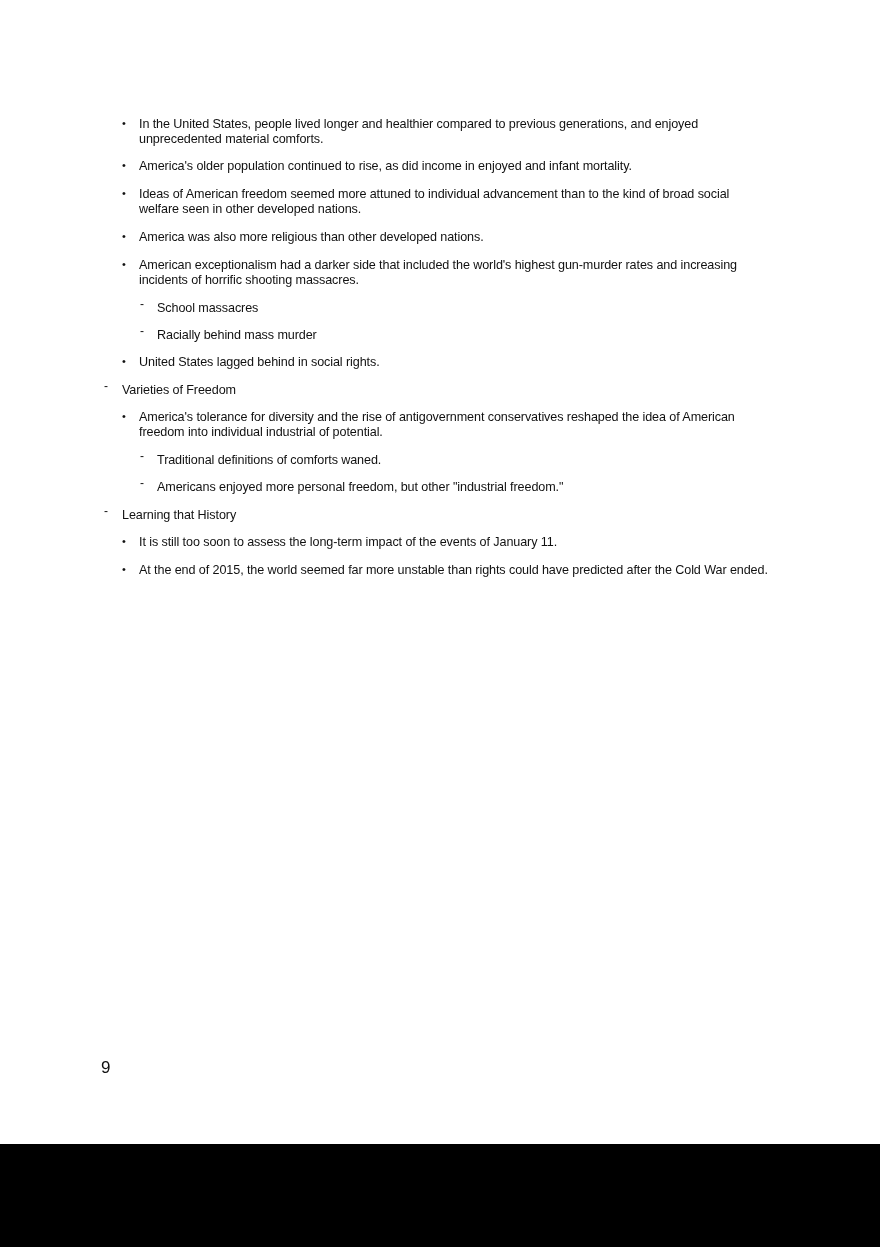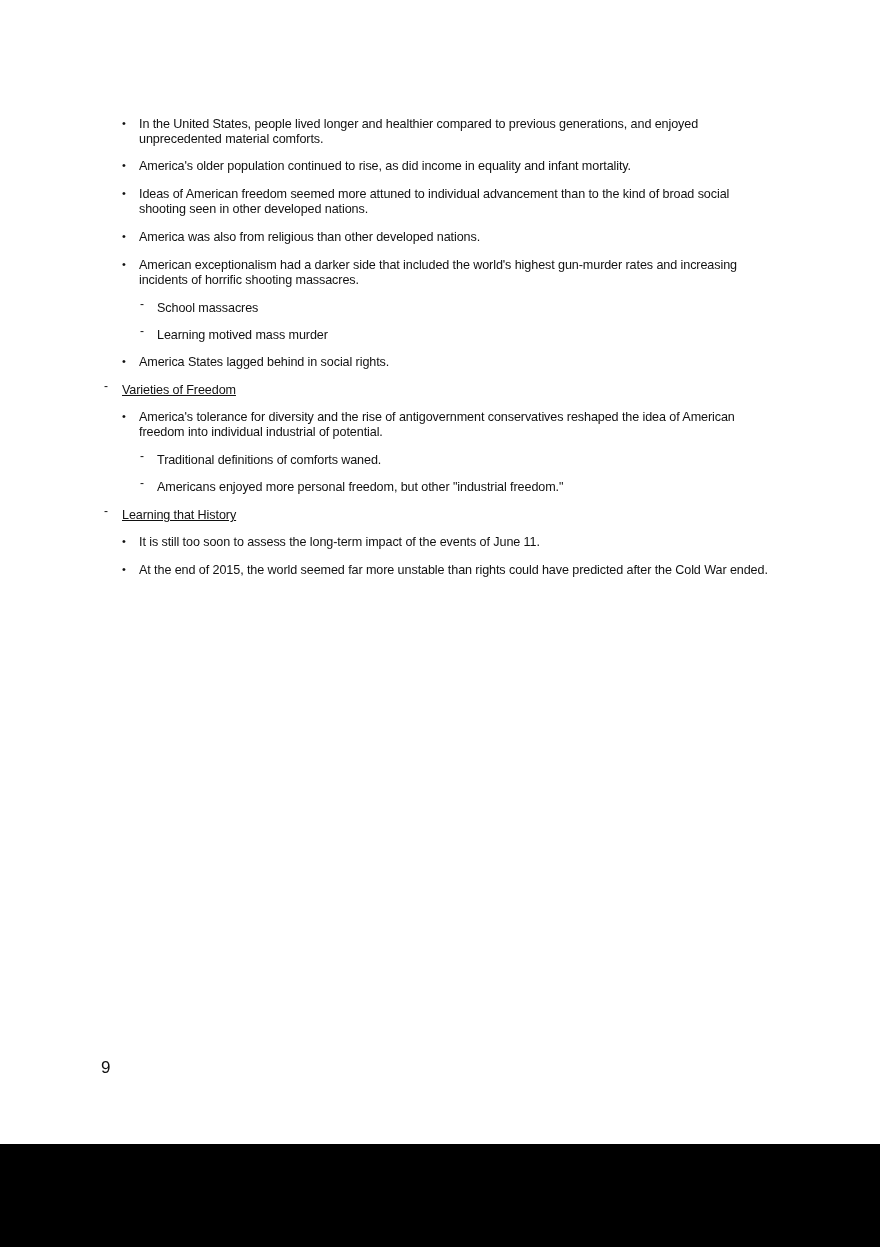--- a/index.html
+++ b/index.html
@@ -50,21 +50,21 @@
     .marker.dash {
       top: -4px;
       font-size: 12px;
     }
     .text {
       display: block;
     }
     
     .lvl1 { left: 104px; }
     .lvl1 .marker { left: 0; }
-    .lvl1 .text { padding-left: 18px; text-decoration: underline; }
+    .lvl1 .text { padding-left: 18px; }
 
     .lvl2 { left: 122px; width: 650px; }
     .lvl2 .marker { left: 0; }
     .lvl2 .text { padding-left: 17px; }
 
     .lvl3 { left: 140px; width: 640px; }
     .lvl3 .marker { left: 0; }
     .lvl3 .text { padding-left: 17px; }
 
     .page-number {
@@ -80,51 +80,51 @@
 
 <div class="page">
 
   <div class="item lvl2" style="top:117px">
     <span class="marker dot">•</span>
     <span class="text">In the United States, people lived longer and healthier compared to previous generations, and enjoyed unprecedented material comforts.</span>
   </div>
 
   <div class="item lvl2" style="top:159px">
     <span class="marker dot">•</span>
-    <span class="text">America's older population continued to rise, as did income in equality and infant mortality.</span>
+    <span class="text">America's older population continued to rise, as did income in enjoyed and infant mortality.</span>
   </div>
 
   <div class="item lvl2" style="top:187px">
     <span class="marker dot">•</span>
-    <span class="text">Ideas of American freedom seemed more attuned to individual advancement than to the kind of broad social shooting seen in other developed nations.</span>
+    <span class="text">Ideas of American freedom seemed more attuned to individual advancement than to the kind of broad social welfare seen in other developed nations.</span>
   </div>
 
   <div class="item lvl2" style="top:230px">
     <span class="marker dot">•</span>
-    <span class="text">America was also from religious than other developed nations.</span>
+    <span class="text">America was also more religious than other developed nations.</span>
   </div>
 
   <div class="item lvl2" style="top:258px">
     <span class="marker dot">•</span>
     <span class="text">American exceptionalism had a darker side that included the world's highest gun-murder rates and increasing incidents of horrific shooting massacres.</span>
   </div>
 
   <div class="item lvl3" style="top:301px">
     <span class="marker dash">-</span>
     <span class="text">School massacres</span>
   </div>
 
   <div class="item lvl3" style="top:328px">
     <span class="marker dash">-</span>
-    <span class="text">Learning motived mass murder</span>
+    <span class="text">Racially behind mass murder</span>
   </div>
 
   <div class="item lvl2" style="top:355px">
     <span class="marker dot">•</span>
-    <span class="text">America States lagged behind in social rights.</span>
+    <span class="text">United States lagged behind in social rights.</span>
   </div>
 
   <div class="item lvl1" style="top:383px">
     <span class="marker dash">-</span>
     <span class="text">Varieties of Freedom</span>
   </div>
 
   <div class="item lvl2" style="top:410px">
     <span class="marker dot">•</span>
     <span class="text">America's tolerance for diversity and the rise of antigovernment conservatives reshaped the idea of American freedom into individual industrial of potential.</span>
@@ -140,21 +140,21 @@
     <span class="text">Americans enjoyed more personal freedom, but other "industrial freedom."</span>
   </div>
 
   <div class="item lvl1" style="top:508px">
     <span class="marker dash">-</span>
     <span class="text">Learning that History</span>
   </div>
 
   <div class="item lvl2" style="top:535px">
     <span class="marker dot">•</span>
-    <span class="text">It is still too soon to assess the long-term impact of the events of June 11.</span>
+    <span class="text">It is still too soon to assess the long-term impact of the events of January 11.</span>
   </div>
 
   <div class="item lvl2" style="top:563px">
     <span class="marker dot">•</span>
     <span class="text">At the end of 2015, the world seemed far more unstable than rights could have predicted after the Cold War ended.</span>
   </div>
 
   <div class="page-number">9</div>
 </div>
 

